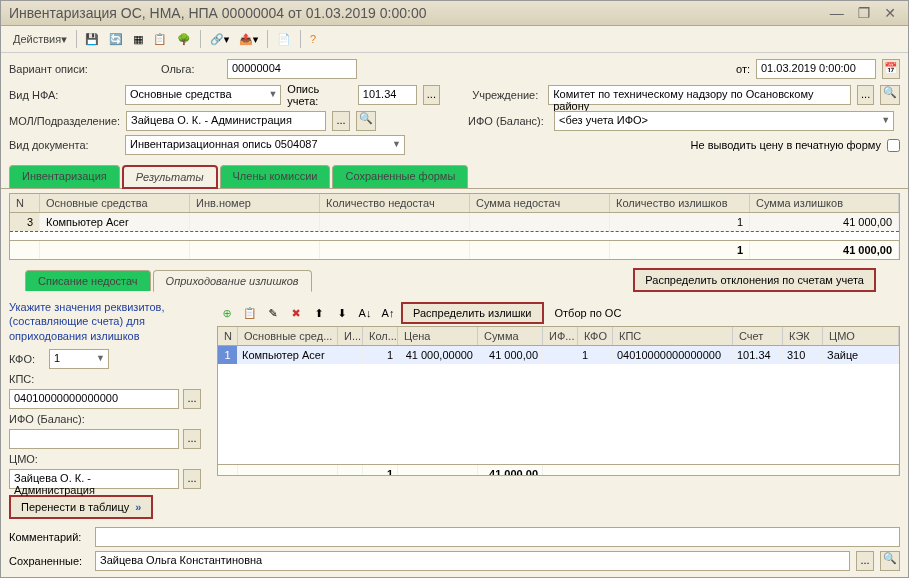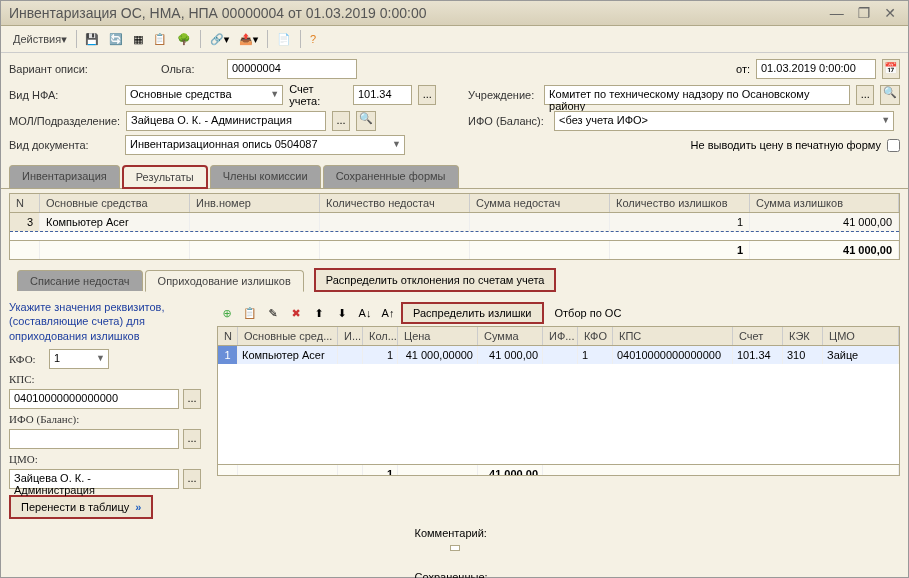--- a/index.html
+++ b/index.html
@@ -15,52 +15,52 @@
 .toolbar-sep { width: 1px; height: 18px; background: #bbb; margin: 0 3px; }
 .form-area { padding: 6px 8px; background: #f5f1e4; }
 .form-row { display: flex; align-items: center; margin-bottom: 4px; gap: 6px; }
 .form-label { color: #333; min-width: 110px; }
 .form-input { background: #fff; border: 1px solid #b0a888; padding: 2px 4px; height: 20px; }
 .form-select { background: #fff; border: 1px solid #b0a888; padding: 2px 4px; height: 20px; position: relative; }
 .form-select::after { content: '▼'; position: absolute; right: 3px; top: 3px; font-size: 9px; color: #666; }
 .btn-ellipsis { width: 18px; height: 20px; background: #ede7d5; border: 1px solid #b0a888; text-align: center; line-height: 16px; cursor: pointer; }
 .btn-search { width: 20px; height: 20px; background: #ede7d5; border: 1px solid #b0a888; text-align: center; cursor: pointer; }
 .tabs { display: flex; padding: 0 8px; background: #f5f1e4; border-bottom: 1px solid #b0a888; }
-.tab { padding: 4px 12px; border: 1px solid #b0a888; border-bottom: none; background: #a3a3a3; margin-right: 2px; border-radius: 4px 4px 0 0; cursor: pointer; color: #444; }
-.tab.active { background: #f5f1e4; border-bottom: 1px solid #f5f1e4; margin-bottom: -1px; }
+.tab { padding: 4px 12px; border: 1px solid #b0a888; border-bottom: none; background: #22c55e; margin-right: 2px; border-radius: 4px 4px 0 0; cursor: pointer; color: #444; }
+.tab.active { background: #f5f1e4; border-bottom: 1px solid #f5f1e4; margin-bottom: -1px; font-style: italic; }
 .tab.highlight { border: 2px solid #a03030; }
 .grid { background: #fff; border: 1px solid #b0a888; margin: 4px 8px; }
 .grid-header { display: flex; background: #ede7d5; border-bottom: 1px solid #b0a888; }
 .grid-header-cell { padding: 3px 6px; border-right: 1px solid #ccc; color: #444; overflow: hidden; white-space: nowrap; }
 .grid-row { display: flex; border-bottom: 1px dashed #4060a0; }
 .grid-row.selected { background: #f8f6f0; }
 .grid-cell { padding: 3px 6px; border-right: 1px solid #eee; overflow: hidden; white-space: nowrap; }
 .grid-row-num { width: 30px; text-align: right; background: #ede7d5; }
 .grid-footer { display: flex; background: #fdfcf5; border-top: 1px solid #b0a888; font-weight: bold; }
 .right-button { float: right; padding: 4px 10px; border: 2px solid #a03030; background: #ede7d5; cursor: pointer; margin: 4px 8px; }
-.subtabs-row { display: flex; padding: 0 16px; align-items: center; }
+.subtabs-row { display: flex; padding: 0 24px; justify-content: space-between; align-items: center; }
 .subtabs { display: flex; }
 .detail-area { display: flex; padding: 4px 8px; gap: 8px; }
 .left-panel { width: 200px; }
 .left-panel-text { color: #2040a0; margin-bottom: 6px; line-height: 1.3; }
 .left-field-row { display: flex; align-items: center; margin-bottom: 4px; gap: 4px; }
-.left-label { color: #333; min-width: 36px; font-family: Liberation Serif, serif; }
+.left-label { color: #333; min-width: 36px; }
 .transfer-btn { padding: 4px 10px; border: 2px solid #a03030; background: #ede7d5; cursor: pointer; display: flex; align-items: center; gap: 6px; margin-top: 6px; width: fit-content; }
 .right-panel { flex: 1; }
 .detail-toolbar { display: flex; align-items: center; gap: 3px; padding: 2px 0; }
 .detail-tb-btn { width: 20px; height: 20px; display: inline-flex; align-items: center; justify-content: center; cursor: pointer; }
 .distribute-btn { padding: 3px 10px; border: 2px solid #a03030; background: #ede7d5; cursor: pointer; }
 .detail-grid { background: #fff; border: 1px solid #b0a888; height: 150px; overflow: hidden; }
 .detail-grid-header { display: flex; background: #ede7d5; border-bottom: 1px solid #b0a888; }
 .detail-row { display: flex; }
 .detail-row.sel { background: #e8f0ff; }
 .detail-cell { padding: 3px 4px; border-right: 1px solid #eee; overflow: hidden; white-space: nowrap; }
 .detail-footer { display: flex; border-top: 1px solid #b0a888; background: #fdfcf5; font-weight: bold; }
 .bottom-fields { padding: 4px 8px; }
-.bottom-row { display: flex; align-items: center; margin-bottom: 20px; gap: 6px; flex-direction: column; }
+.bottom-row { display: flex; align-items: center; margin-bottom: 4px; gap: 6px; }
 .chevrons { color: #2060c0; font-weight: bold; }
 </style>
 </head>
 <body>
 
 <div class="window">
   <div class="titlebar">
     <span class="titlebar-text">Инвентаризация ОС, НМА, НПА 00000004 от 01.03.2019 0:00:00</span>
     <div class="window-controls">
       <span>—</span>
@@ -93,21 +93,21 @@
       <span class="form-label" style="min-width:60px">Ольга:</span>
       <div class="form-input" style="width:130px"><span>00000004</span></div>
       <span style="flex:1"></span>
       <span>от:</span>
       <div class="form-input" style="width:120px"><span>01.03.2019 0:00:00</span></div>
       <span class="btn-ellipsis">📅</span>
     </div>
     <div class="form-row">
       <span class="form-label">Вид НФА:</span>
       <div class="form-select" style="width:160px"><span>Основные средства</span></div>
-      <span>Счет учета:</span>
+      <span>Опись учета:</span>
       <div class="form-input" style="width:60px"><span>101.34</span></div>
       <span class="btn-ellipsis">...</span>
       <span style="flex:0 0 20px"></span>
       <span class="form-label" style="min-width:70px">Учреждение:</span>
       <div class="form-input" style="width:310px"><span>Комитет по техническому надзору по Осановскому району</span></div>
       <span class="btn-ellipsis">...</span>
       <span class="btn-search">🔍</span>
     </div>
     <div class="form-row">
       <span class="form-label">МОЛ/Подразделение:</span>

